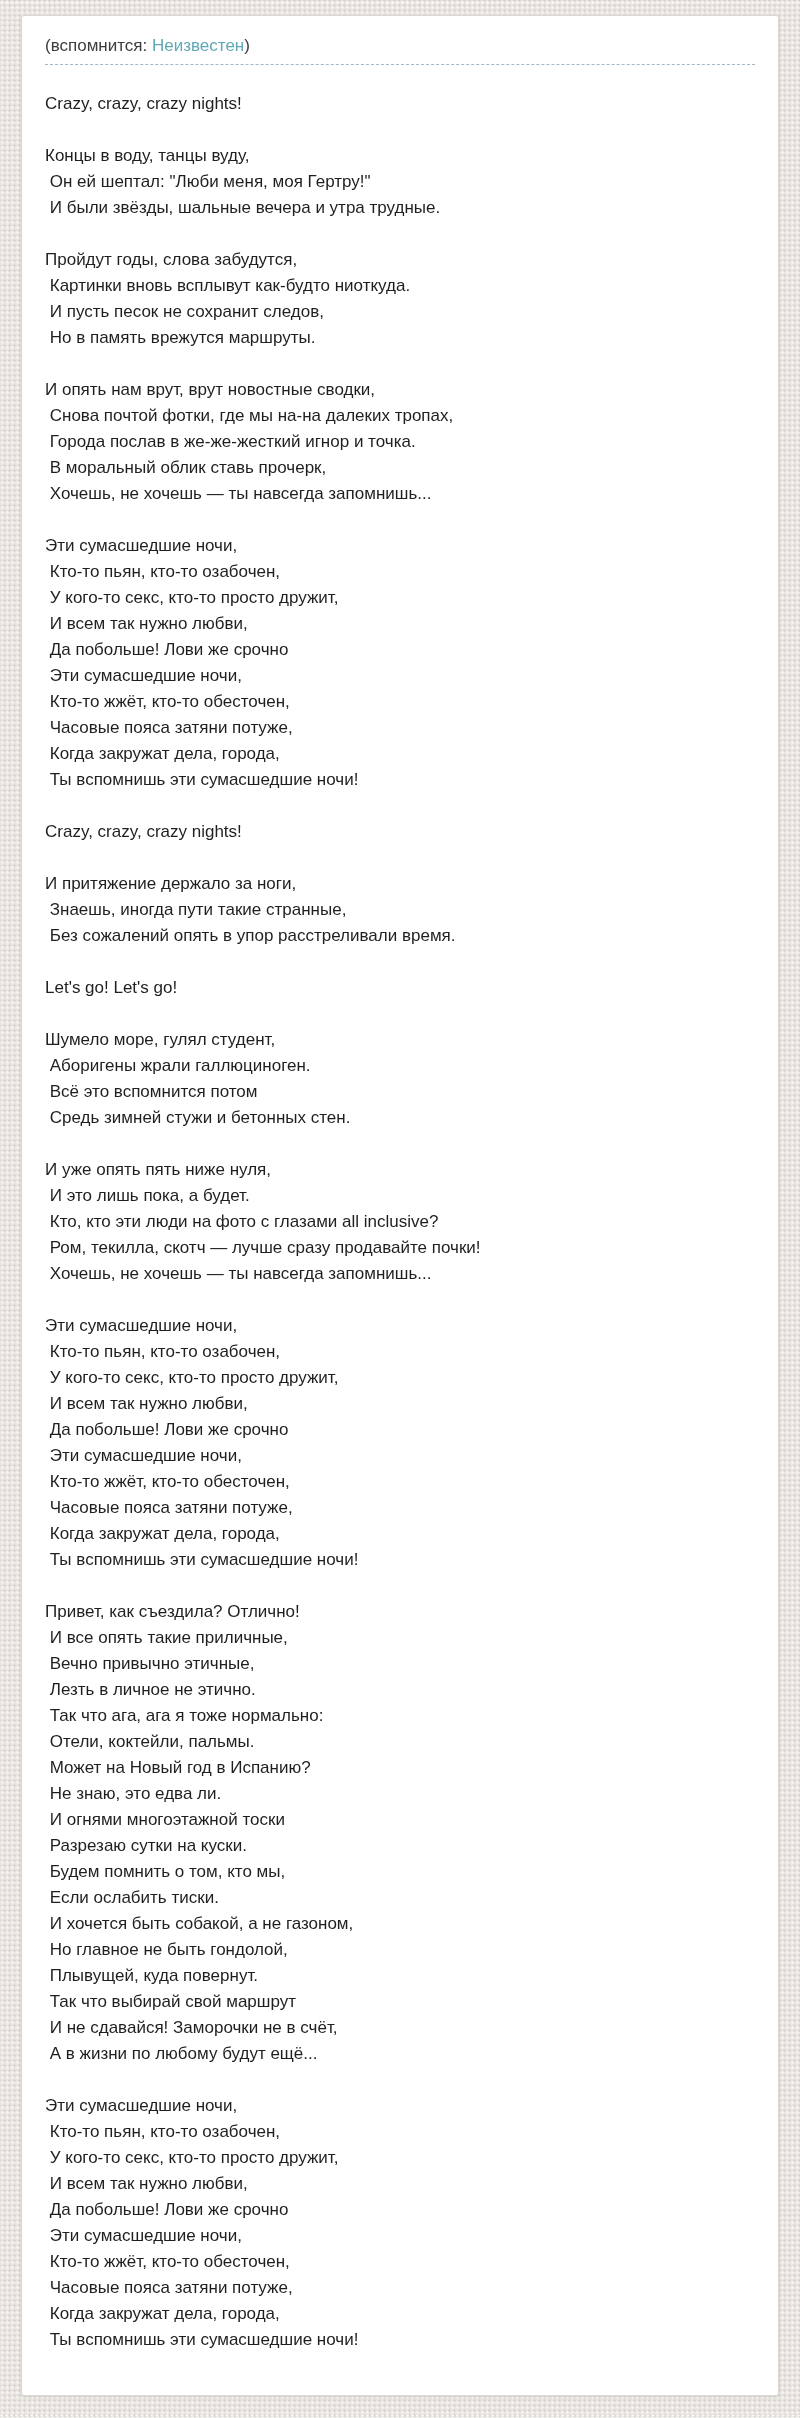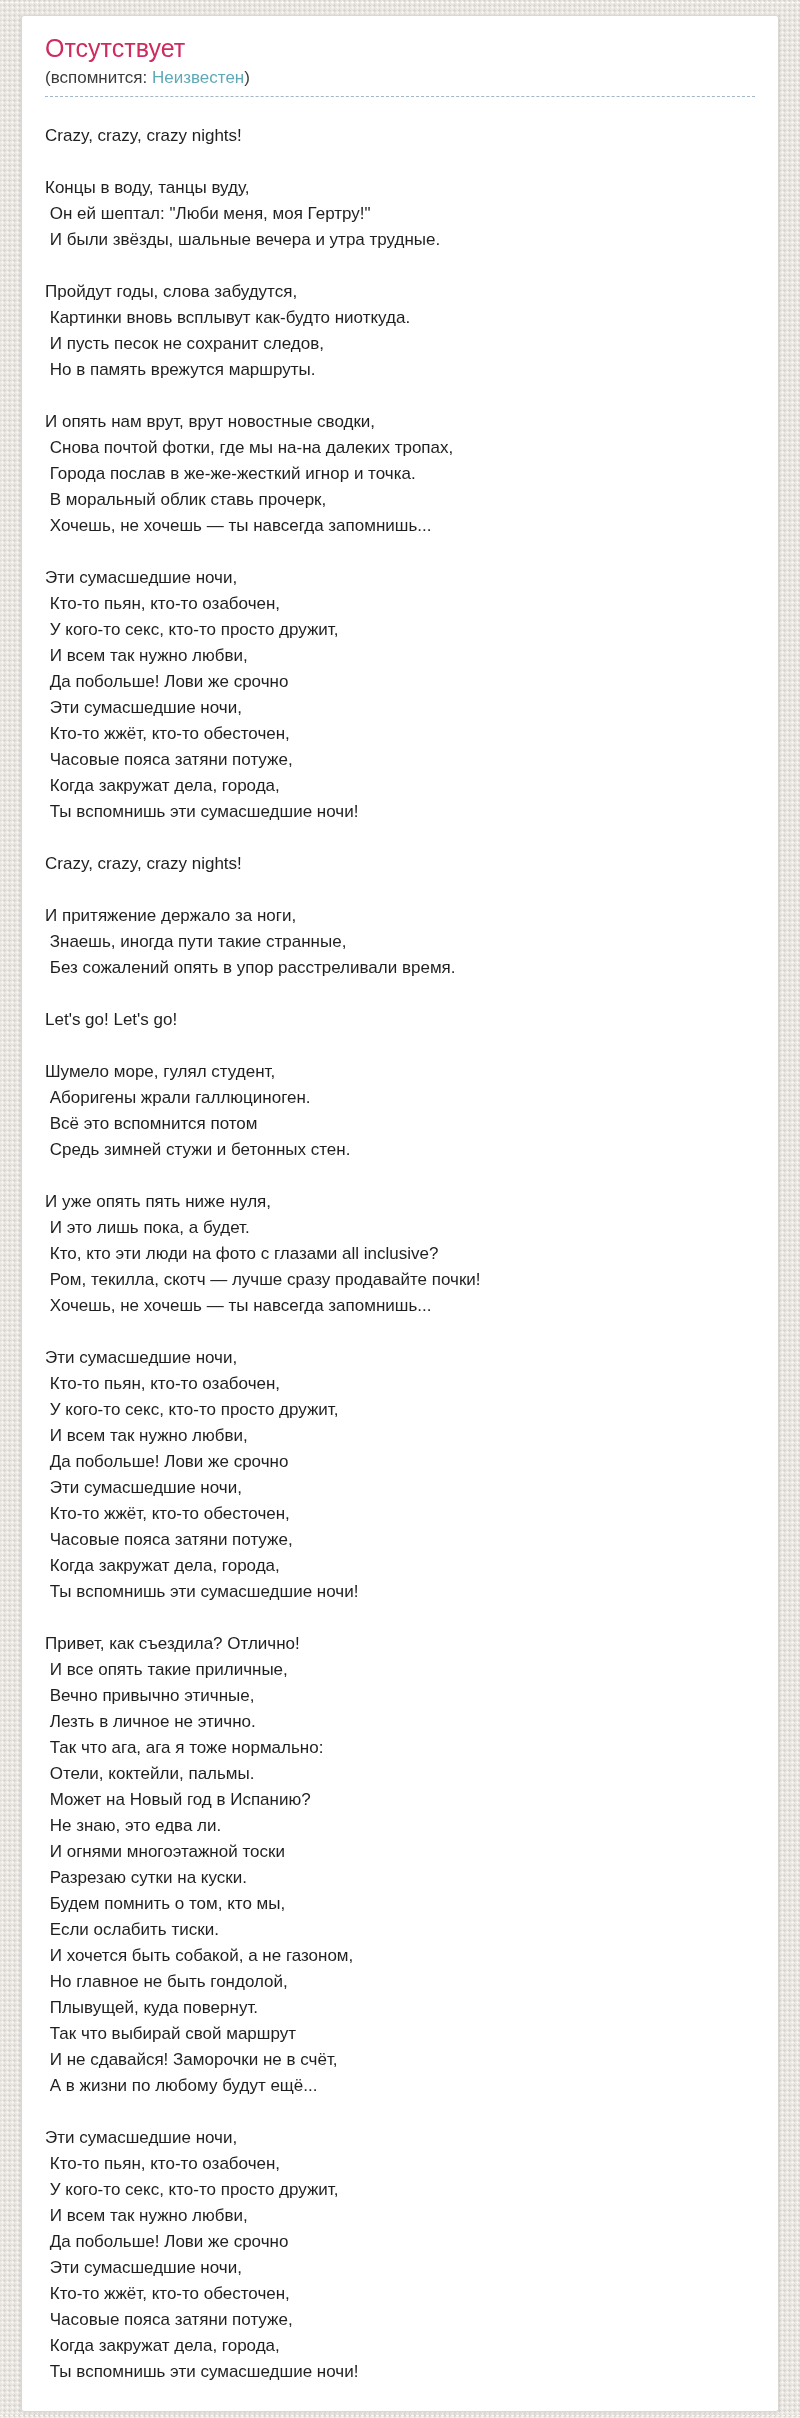--- a/index.html
+++ b/index.html
@@ -70,21 +70,20 @@
     line-height: 26px;
     color: var(--text-color, #1f1f1f);
     white-space: pre-wrap;
   }
 </style>
 </head>
 <body>
 
 <div class="card">
 
-  <h1 class="song-title">Отсутствует</h1>
 
   <div class="artist-line"><span>(вспомнится: </span><a class="artist-link" href="#">Неизвестен</a><span>)</span></div>
 
   <div class="lyrics">Crazy, crazy, crazy nights!
 
 Концы в воду, танцы вуду,
  Он ей шептал: "Люби меня, моя Гертру!"
  И были звёзды, шальные вечера и утра трудные.
 
 Пройдут годы, слова забудутся,

